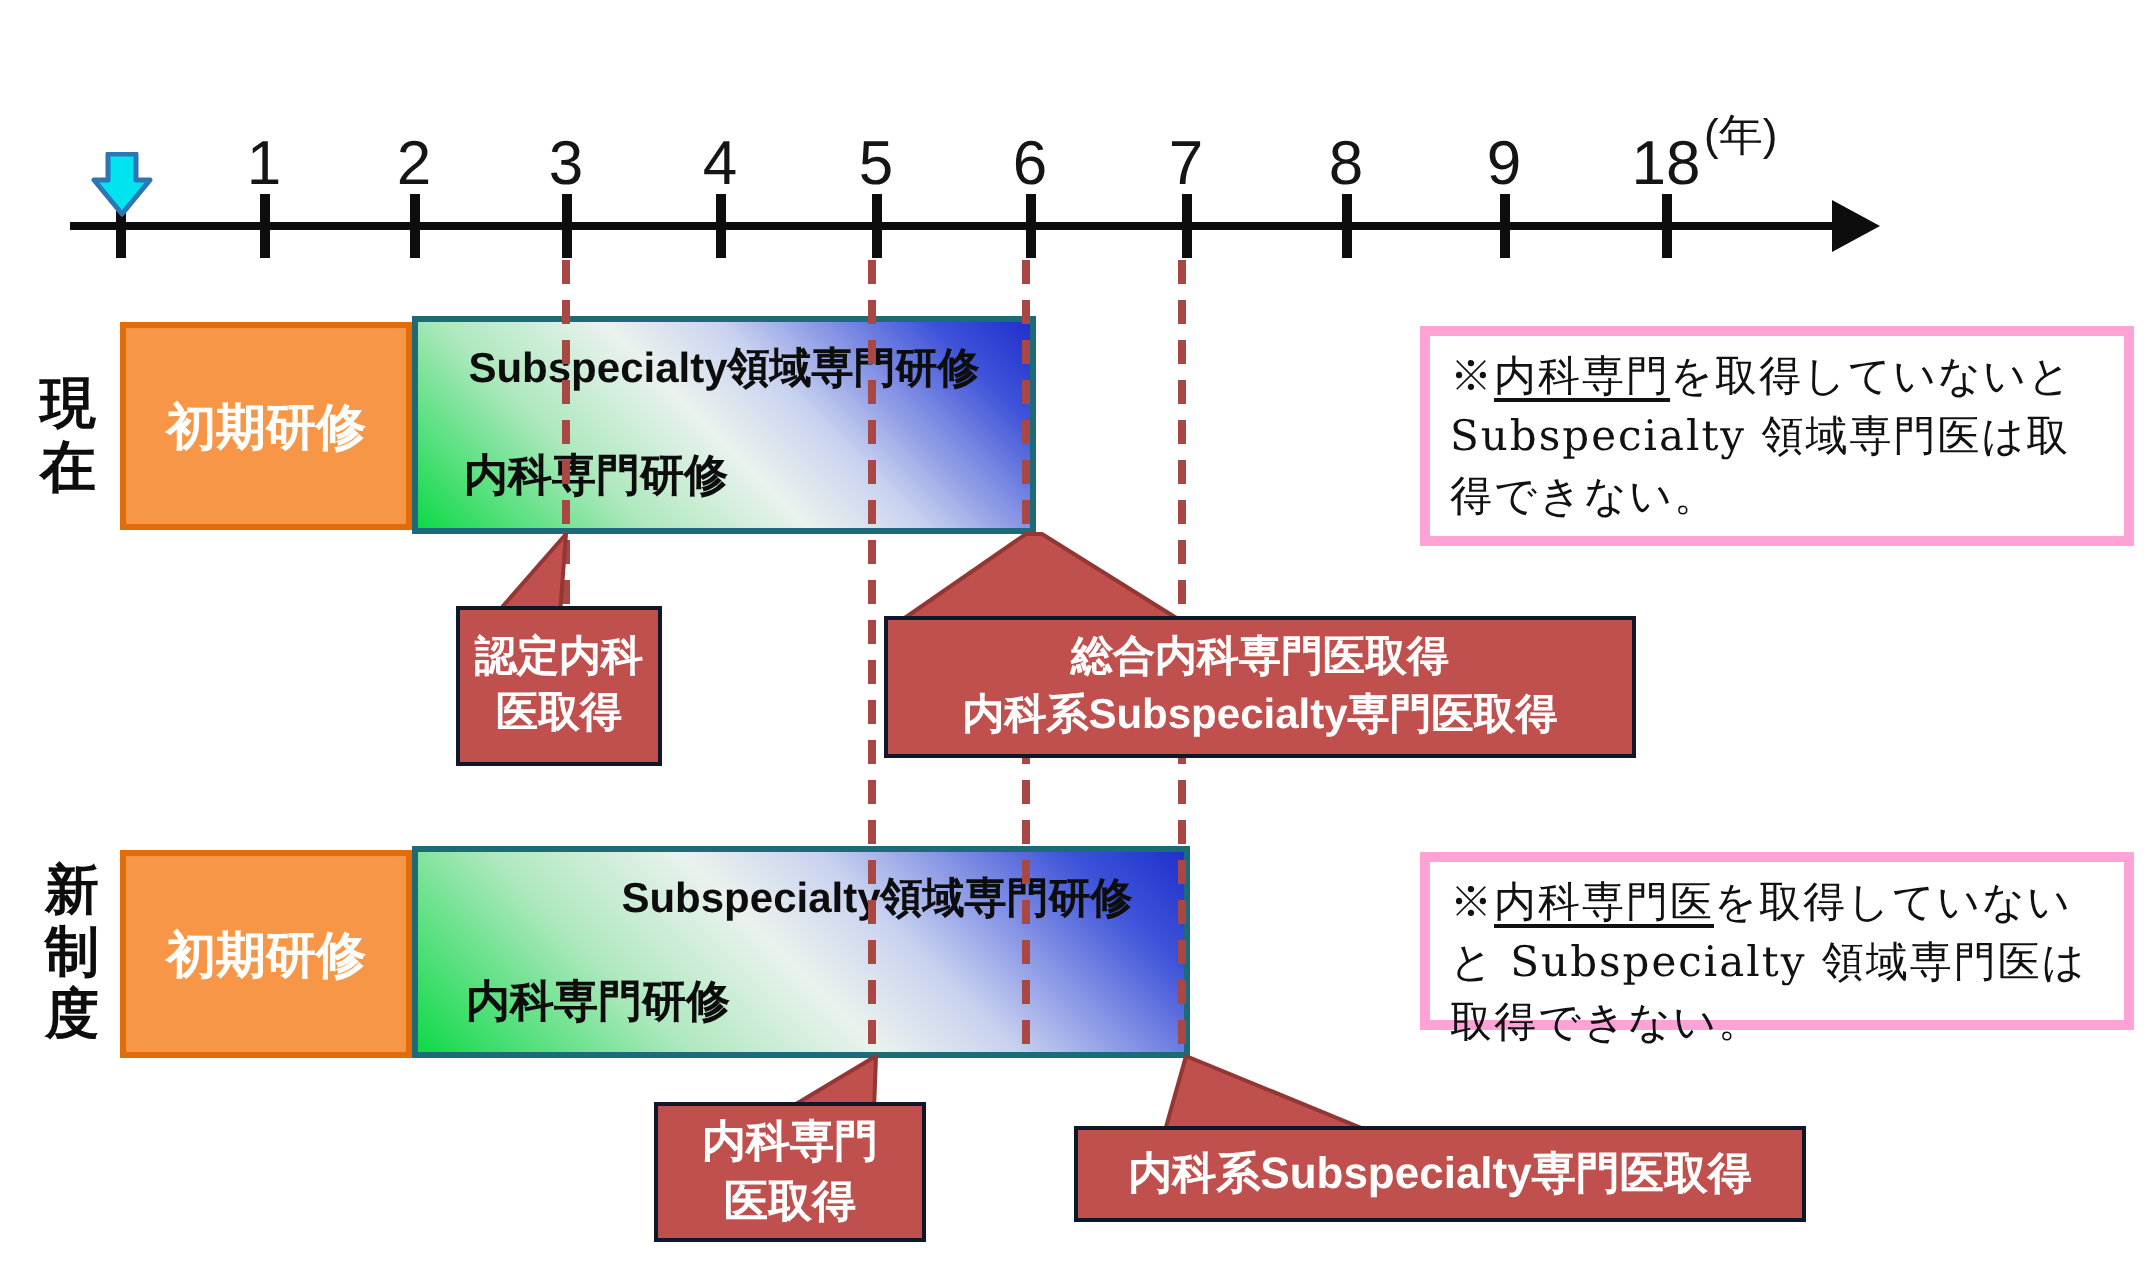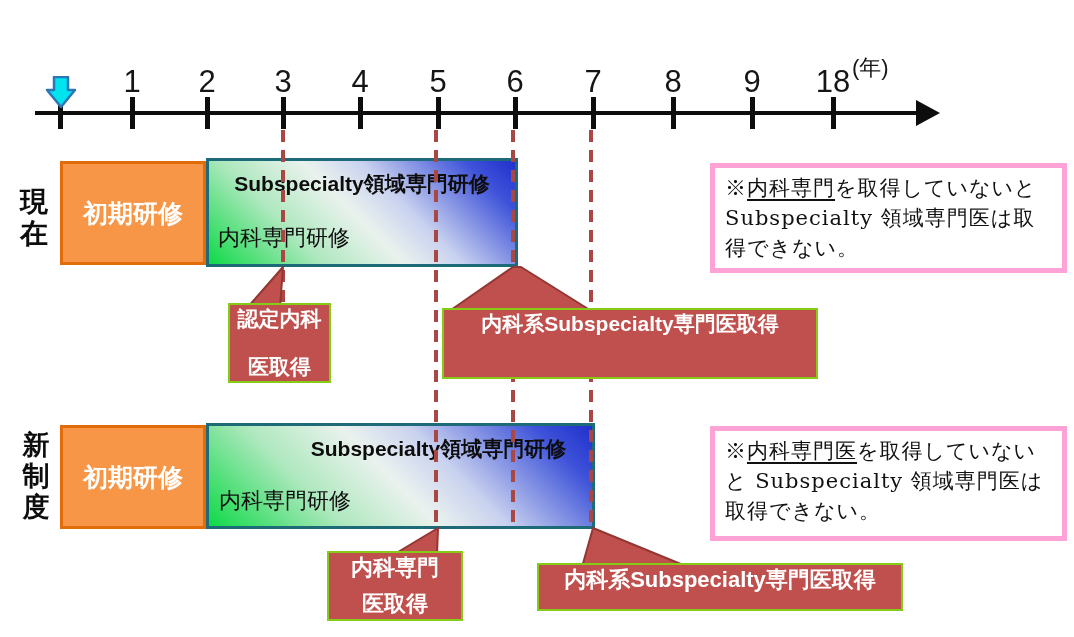--- a/index.html
+++ b/index.html
@@ -32,31 +32,31 @@
   
   .orange-box{
     width:146px;height:104px;background:#F79646;border:3px solid #E26B0A;box-sizing:border-box;
     display:flex;align-items:center;justify-content:center;color:#ffffff;font-size:25px;font-weight:bold;z-index:1;
   }
   .grad-box{
     border:3px solid #1D6B78;box-sizing:border-box;z-index:1;
     background:linear-gradient(45deg,#0ED947 0%,#AEE8BE 28%,#EAF2EE 48%,#C9D2EF 62%,#3D52D9 88%,#2130CC 100%);
   }
   .grad-sub-label{left:0;right:0;text-align:center;font-size:21px;font-weight:bold;color:#0d0d0d;z-index:2;}
-  .grad-naika-label{font-size:22px;font-weight:normal;color:#0d0d0d;z-index:2;}
+  .grad-naika-label{font-size:22px;font-weight:bold;color:#0d0d0d;z-index:2;margin-left:14px;}
   
   .dash{
     width:4px;z-index:2;
     background:repeating-linear-gradient(180deg,#A84743 0 12px,rgba(0,0,0,0) 12px 20px);
   }
   
   .pointer-layer{left:0;top:0;width:1074px;height:637px;z-index:3;pointer-events:none;}
   .callout{
-    background:#C0504D;border:2px solid #84cc16;box-sizing:border-box;color:#ffffff;font-weight:bold;
-    text-align:center;display:flex;flex-direction:column;justify-content:space-between;z-index:4;
+    background:#C0504D;border:2px solid #0f172a;box-sizing:border-box;color:#ffffff;font-weight:bold;
+    text-align:center;display:flex;flex-direction:column;justify-content:center;z-index:4;
   }
   .callout .cline{line-height:1.35;}
   
   .note{
     width:357px;background:#ffffff;border:5px solid #FFA3D7;box-sizing:border-box;
     font-family:"DejaVu Serif","Liberation Serif",serif;font-size:21px;line-height:1.42;
     color:#111111;padding:6px 10px;letter-spacing:1px;z-index:1;
   }
   .note .u{text-decoration:underline;text-underline-offset:4px;}
 </style>
@@ -130,33 +130,34 @@
       <polygon points="593,528 582,567 688,567"></polygon>
     </g>
   </svg>
 
   <div class="abs callout" style="left:228px;top:303px;width:103px;height:80px;font-size:21px">
     <div class="cline">認定内科</div>
     <div class="cline">医取得</div>
   </div>
 
   <div class="abs callout" style="left:442px;top:308px;width:376px;height:71px;font-size:21px">
+    <div class="cline">総合内科専門医取得</div>
     <div class="cline">内科系Subspecialty専門医取得</div>
   </div>
 
   <div class="abs callout" style="left:327px;top:551px;width:136px;height:70px;font-size:22px">
     <div class="cline">内科専門</div>
     <div class="cline">医取得</div>
   </div>
 
   <div class="abs callout" style="left:537px;top:563px;width:366px;height:48px;font-size:22px">
     <div class="cline">内科系Subspecialty専門医取得</div>
   </div>
 
   <div class="abs note" style="left:710px;top:163px;height:110px">
     <span>※</span><span class="u">内科専門</span><span>を取得していないと Subspecialty 領域専門医は取得できない。</span>
   </div>
 
-  <div class="abs note" style="left:710px;top:426px;height:115px">
+  <div class="abs note" style="left:710px;top:426px;height:89px">
     <span>※</span><span class="u">内科専門医</span><span>を取得していないと Subspecialty 領域専門医は取得できない。</span>
   </div>
 
 </div>
 
 </body></html>

